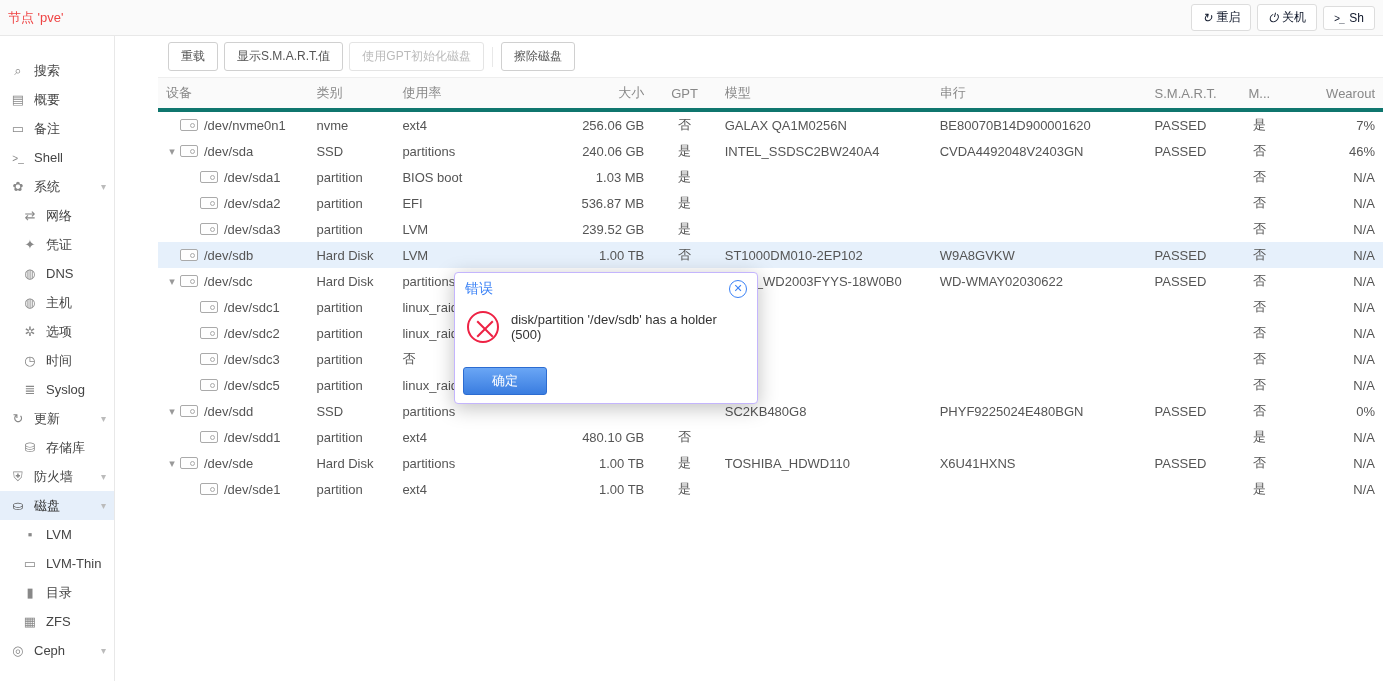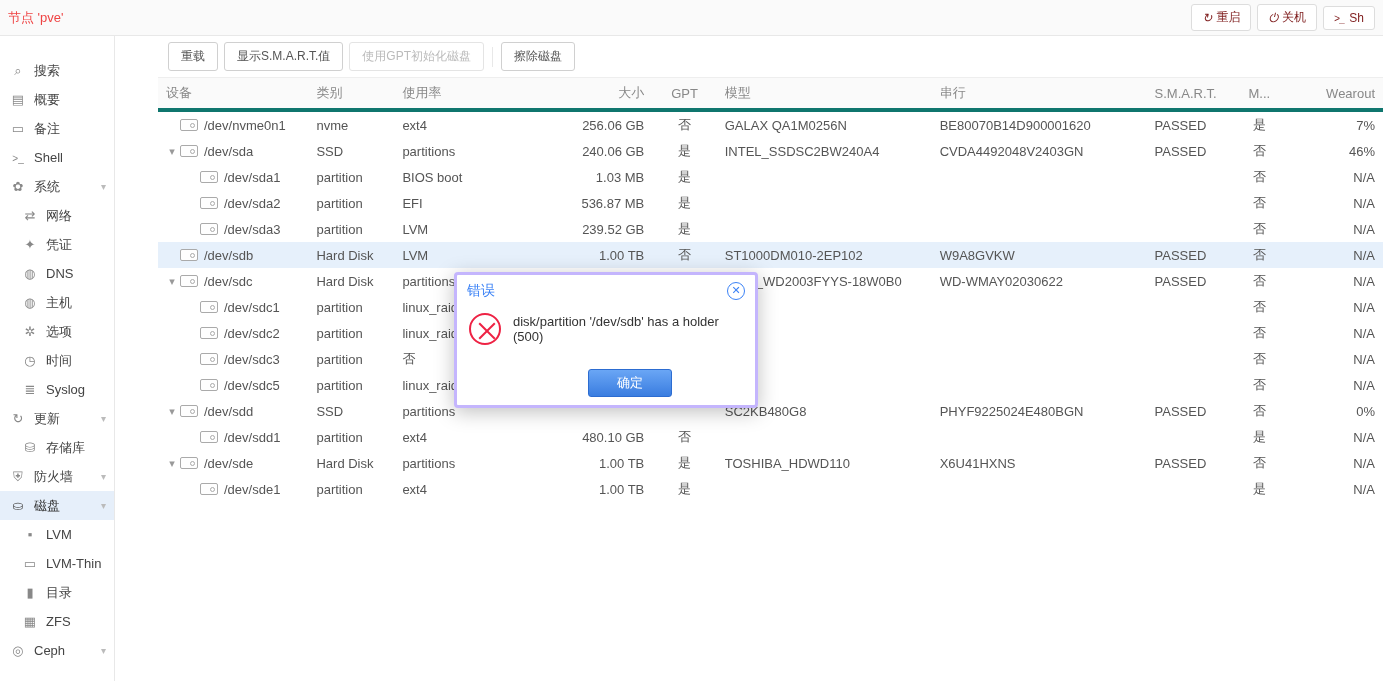--- a/index.html
+++ b/index.html
@@ -3,21 +3,21 @@
 <meta charset="utf-8">
 <style>
 * { margin:0; padding:0; box-sizing:border-box; }
 body { font-family:"Helvetica Neue",Helvetica,Arial,sans-serif; font-size:13px; color:#555; background:#fff; overflow:hidden; }
 .viewport { width:1383px; height:681px; position:relative; background:#fff; }
 
 
 .headerbar { height:36px; border-bottom:1px solid #e8e8e8; display:flex; align-items:center; padding:0 8px; background:#fafafa; }
 .headerbar .title { color:#ef4444; font-size:13px; }
 .headerbar .spacer { flex:1; }
-.hdr-btn { background:#fff; border:1px solid #ddd; border-radius:3px; padding:4px 10px; margin-left:6px; font-size:12px; color:#7f1d1d; cursor:pointer; display:inline-flex; align-items:center; gap:4px; }
+.hdr-btn { background:#fff; border:1px solid #ddd; border-radius:3px; padding:4px 10px; margin-left:6px; font-size:12px; color:#0f172a; cursor:pointer; display:inline-flex; align-items:center; gap:4px; }
 
 .body { display:flex; height:calc(100% - 36px); }
 
 
 .sidebar { width:115px; border-right:1px solid #e8e8e8; overflow-y:auto; background:#fff; padding-top:20px; }
 .nav-item { height:29px; display:flex; align-items:center; padding-left:10px; color:#444; cursor:pointer; font-size:13px; }
 .nav-item .nav-icon { width:16px; text-align:center; margin-right:8px; color:#888; font-style:normal; }
 .nav-item.indent1 { padding-left:22px; }
 .nav-item.selected { background:#e6effa; color:#333; font-weight:500; }
 .nav-item.selected .nav-icon { color:#555; }
@@ -39,29 +39,29 @@
 tr.sel td { background:#e6f0fb; }
 
 .dev-cell { display:flex; align-items:center; }
 .tree-toggle { width:12px; text-align:center; color:#999; font-size:11px; margin-right:2px; cursor:pointer; user-select:none; }
 .tree-spacer { display:inline-block; }
 .hdd-icon { display:inline-block; width:18px; height:12px; border:1px solid #aaa; border-radius:2px; margin-right:6px; position:relative; background:#fefefe; }
 .hdd-icon::after { content:""; position:absolute; right:2px; top:3px; width:3px; height:3px; border:1px solid #aaa; border-radius:50%; }
 
 
 .modal-backdrop { position:absolute; inset:0; }
-.modal { position:absolute; left:454px; top:272px; width:304px; background:#fff; border:3px solid #c4b5fd; border-radius:4px; box-shadow:0 4px 20px rgba(0,0,0,0.25); }
+.modal { position:absolute; left:454px; top:272px; width:304px; background:#fff; border:1px solid #c4b5fd; border-radius:4px; box-shadow:0 4px 20px rgba(0,0,0,0.25); }
 .modal-head { height:32px; display:flex; align-items:center; padding:0 10px; color:#3b82f6; font-size:14px; }
 .modal-head .close { margin-left:auto; width:18px; height:18px; border:1.5px solid #3b82f6; border-radius:50%; color:#3b82f6; font-size:11px; line-height:15px; text-align:center; cursor:pointer; }
 .modal-body { padding:6px 10px 16px 12px; display:flex; align-items:center; gap:12px; font-size:13px; color:#333; }
 .err-icon { width:32px; height:32px; border:2px solid #e24; border-radius:50%; position:relative; flex:none; }
 .err-icon::before,.err-icon::after { content:""; position:absolute; left:15px; top:5px; width:2px; height:22px; background:#e24; }
 .err-icon::before { transform:rotate(45deg); }
 .err-icon::after { transform:rotate(-45deg); }
-.modal-foot { padding:8px; display:flex; justify-content:center; border-top:0;margin-left:48px; }
+.modal-foot { padding:8px; display:flex; border-top:0; }
 .modal-foot button { background:linear-gradient(#6aa6f5,#3a7de0); color:#fff; border:1px solid #2c6cd1; padding:4px 28px; border-radius:3px; font-size:13px; cursor:pointer; }
 
 
 .i-search::before{content:"⌕";} .i-doc::before{content:"▤";} .i-note::before{content:"▭";}
 .i-shell::before{content:">_";font-size:10px;} .i-gear::before{content:"✿";} .i-net::before{content:"⇄";}
 .i-cert::before{content:"✦";} .i-globe::before{content:"◍";} .i-host::before{content:"◍";}
 .i-opt::before{content:"✲";} .i-time::before{content:"◷";} .i-log::before{content:"≣";}
 .i-ref::before{content:"↻";} .i-store::before{content:"⛁";} .i-fw::before{content:"⛨";}
 .i-disk::before{content:"⛀";} .i-block::before{content:"▪";} .i-fold::before{content:"▮";}
 .i-zfs::before{content:"▦";} .i-ceph::before{content:"◎";} .i-reboot::before{content:"↻";}

